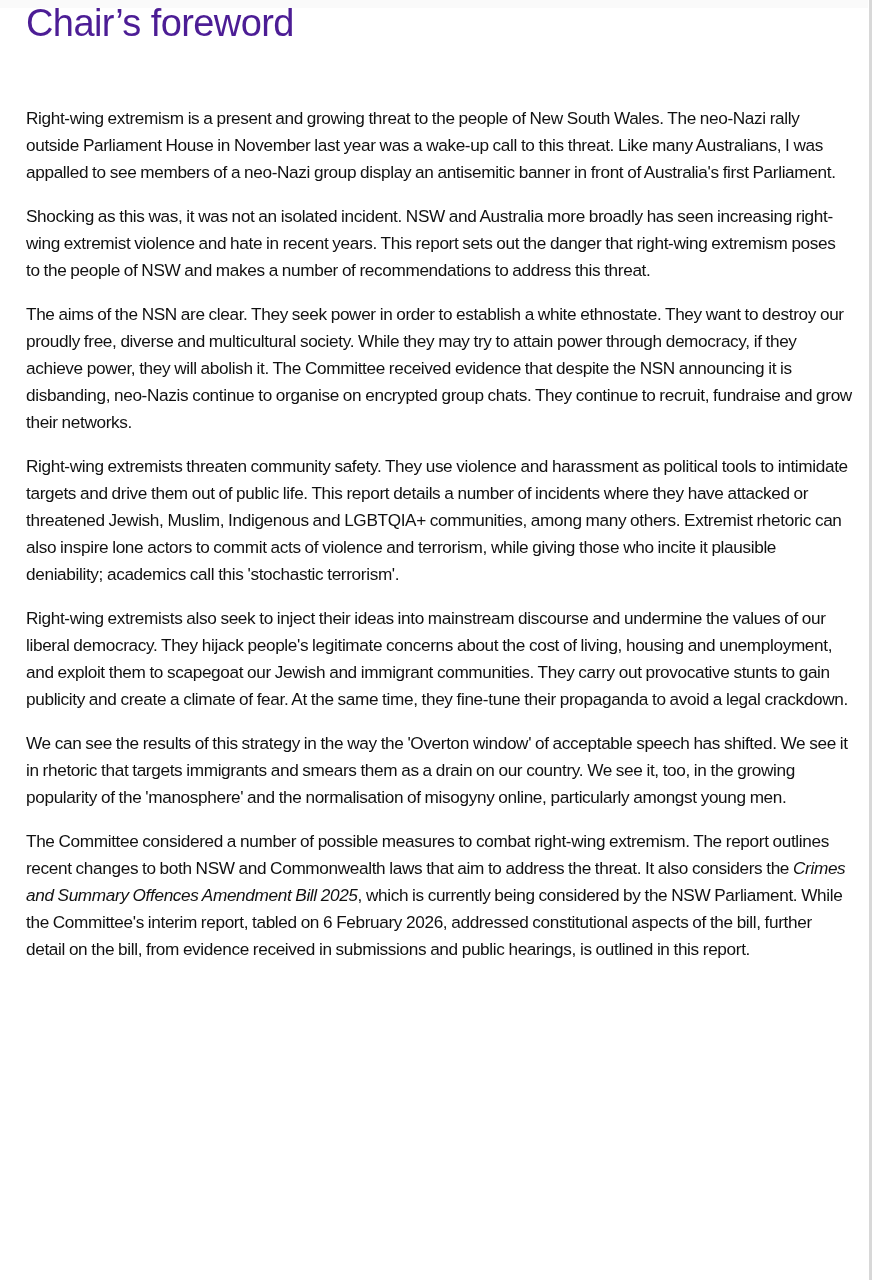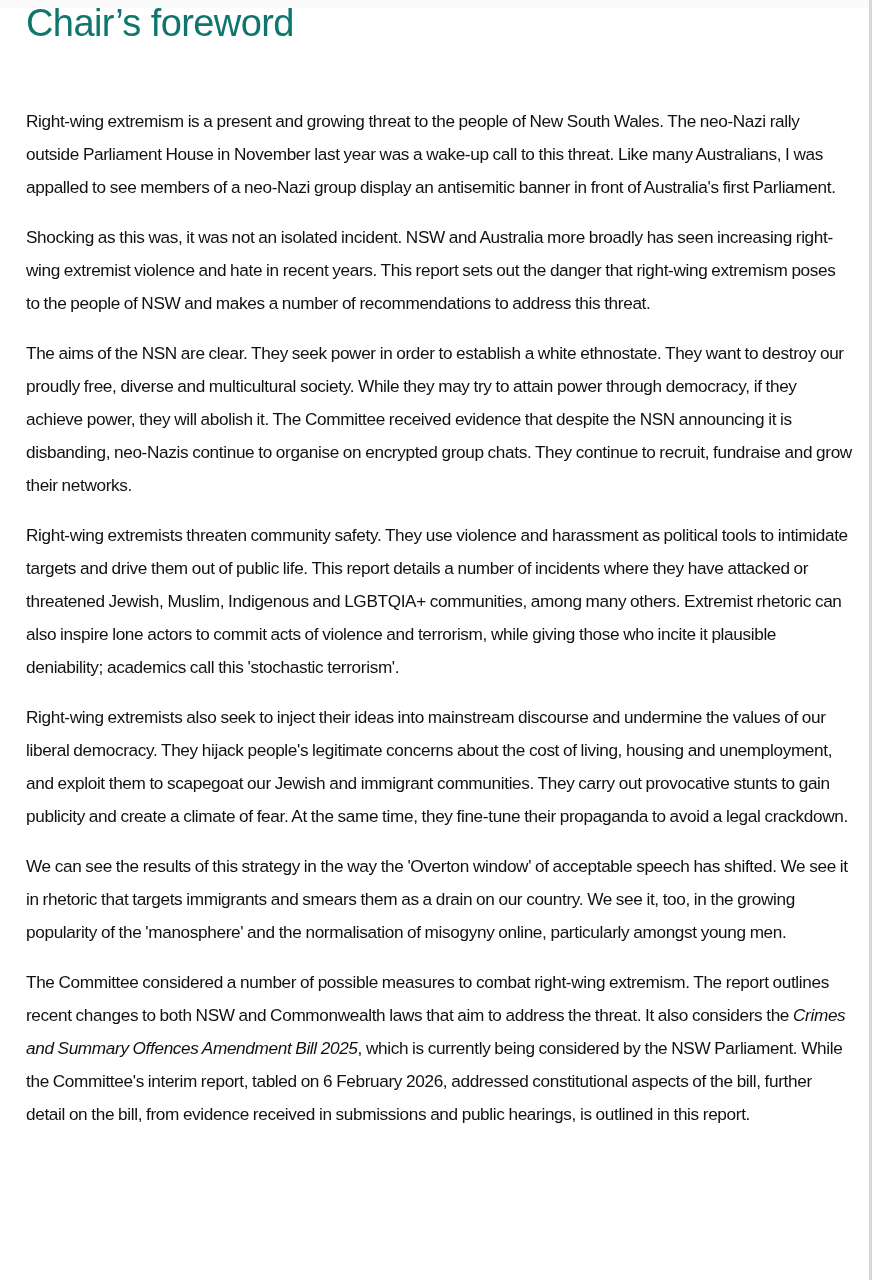--- a/index.html
+++ b/index.html
@@ -38,32 +38,32 @@
   }
   h1.title {
     position: absolute;
     left: 26px;
     top: 2px;
     margin: 0;
     font-family: "Liberation Sans", sans-serif;
     font-weight: normal;
     font-size: 38px;
     letter-spacing: -0.6px;
-    color: #0f766e;
+    color: #4c1d95;
   }
   .body-text {
     position: absolute;
     left: 26px;
     top: 105px;
     width: 826px;
   }
   .para {
     margin: 0 0 17px 0;
     font-size: 17.2px;
-    line-height: 33px;
+    line-height: 27px;
     letter-spacing: -0.35px;
     word-spacing: -0.5px;
     color: #111111;
   }
   .para i {
     font-style: italic;
   }
 </style>
 </head>
 <body>

